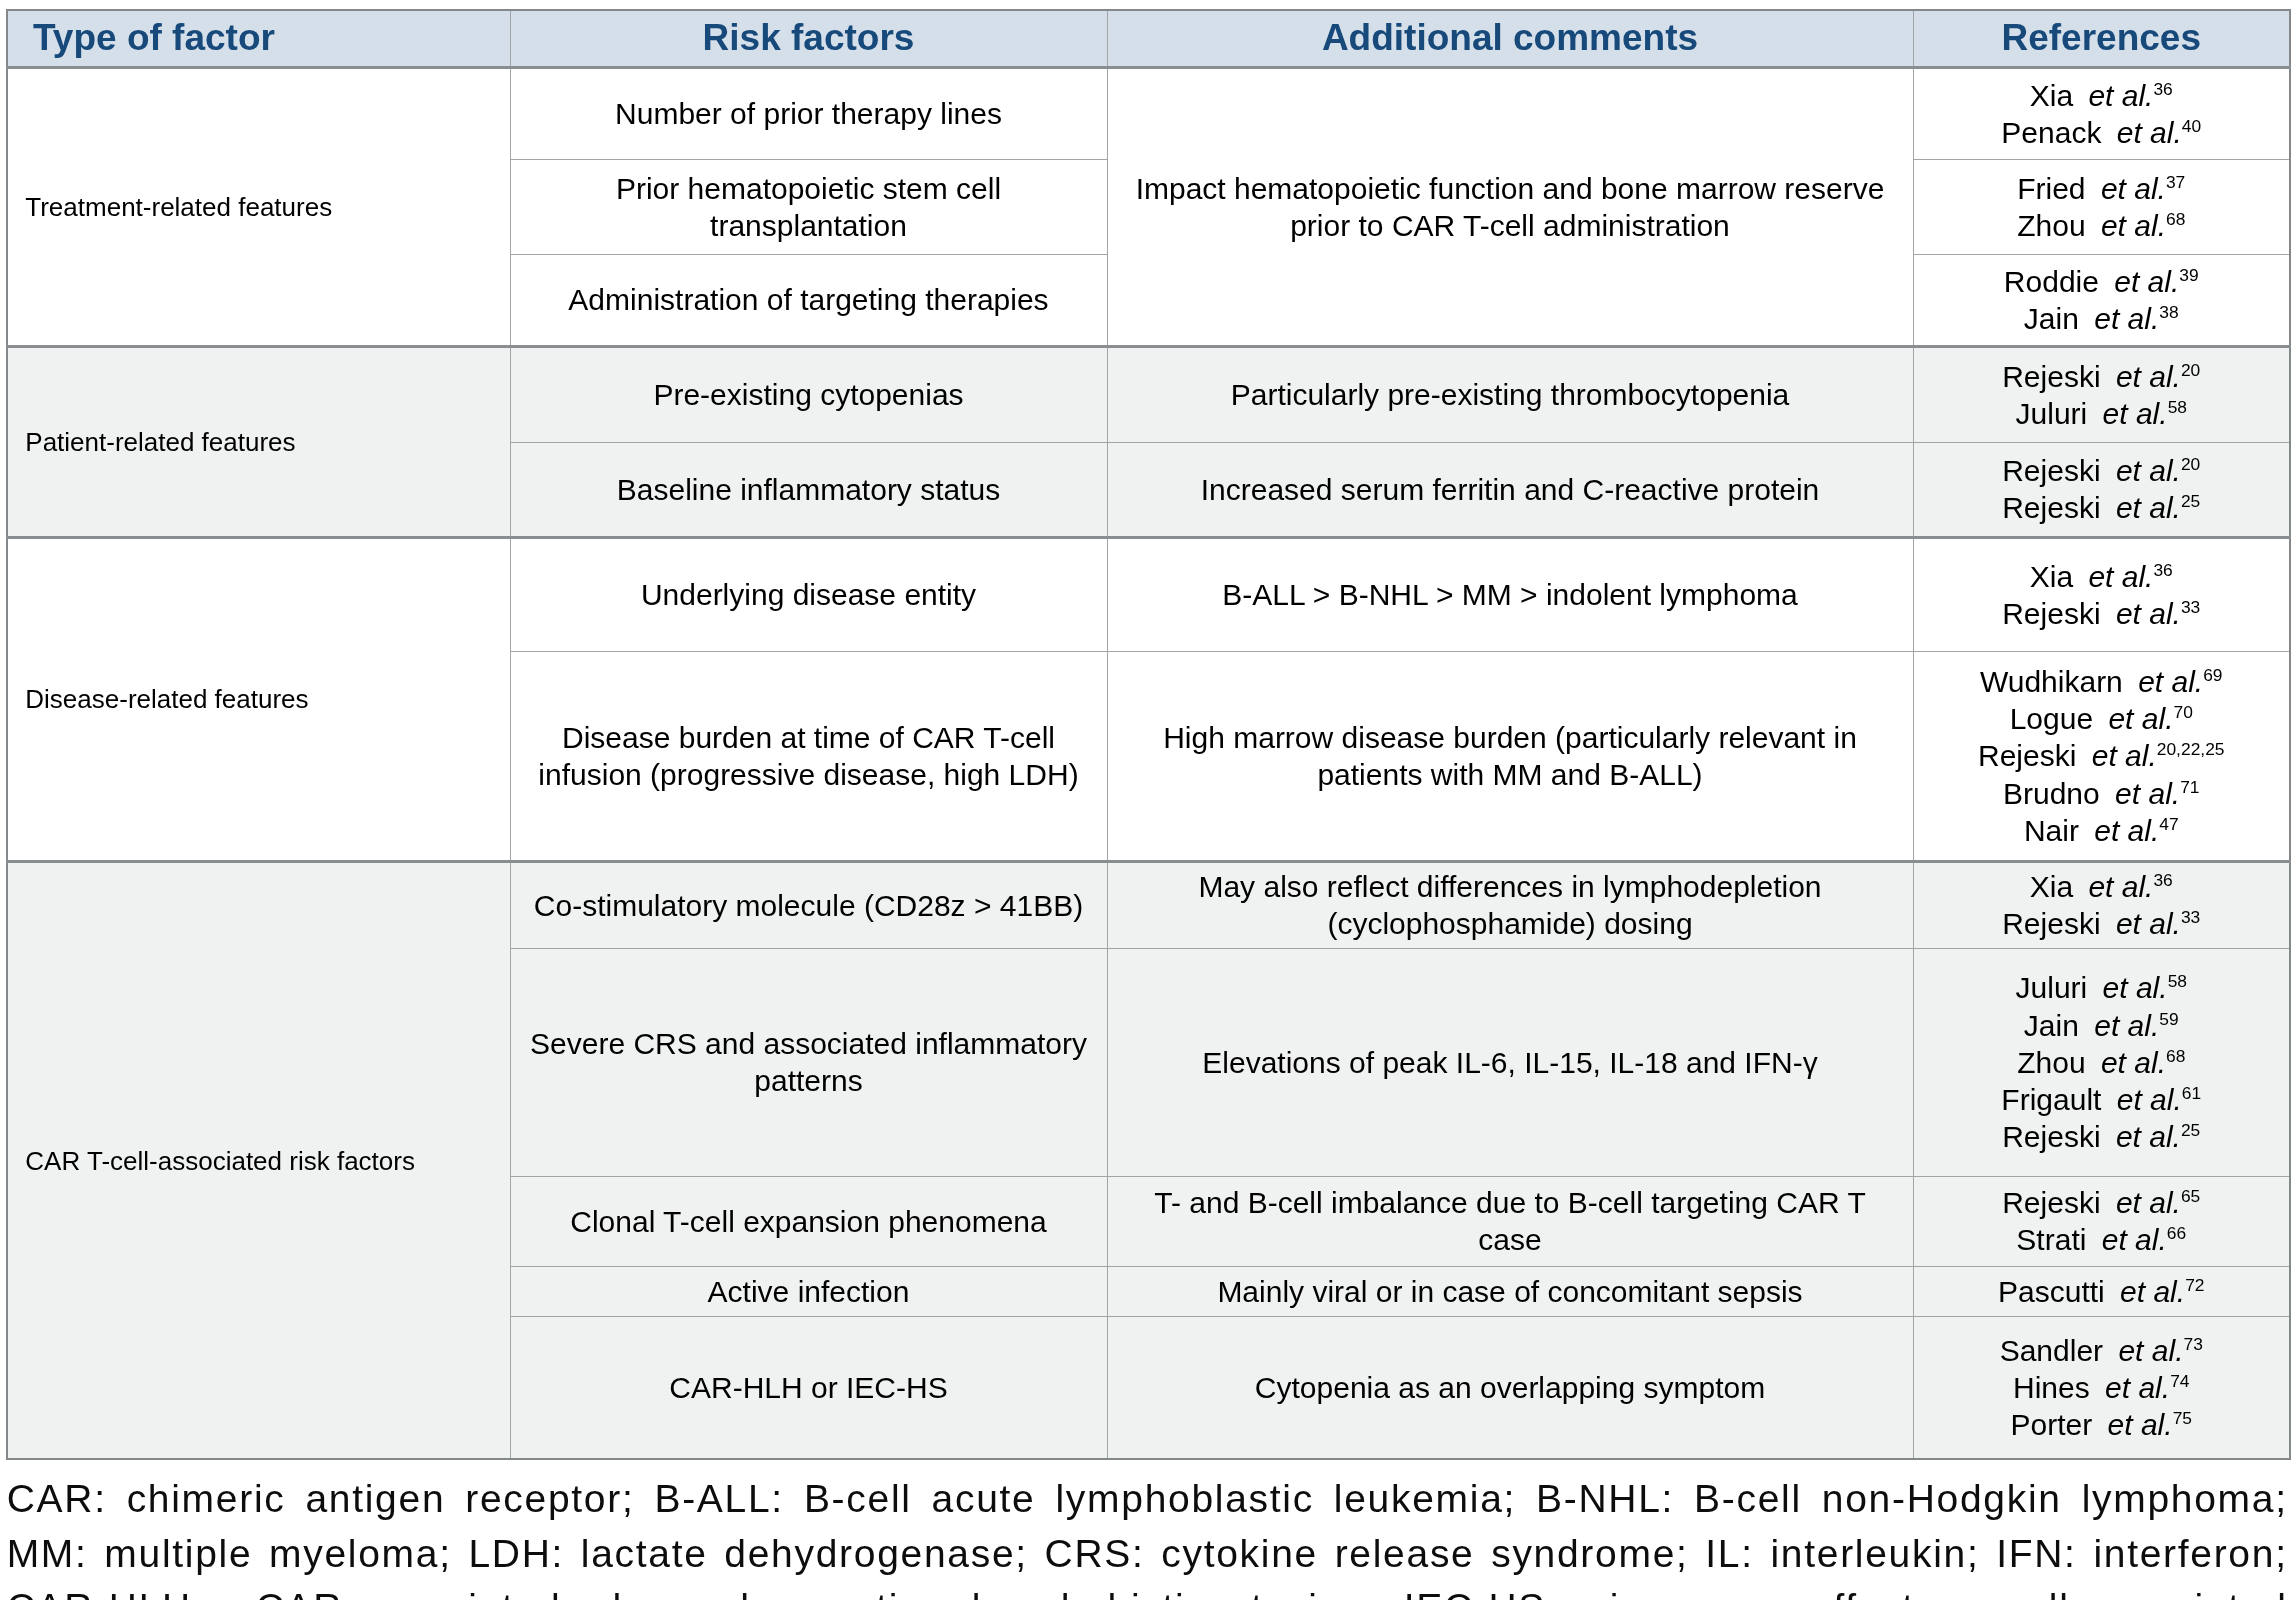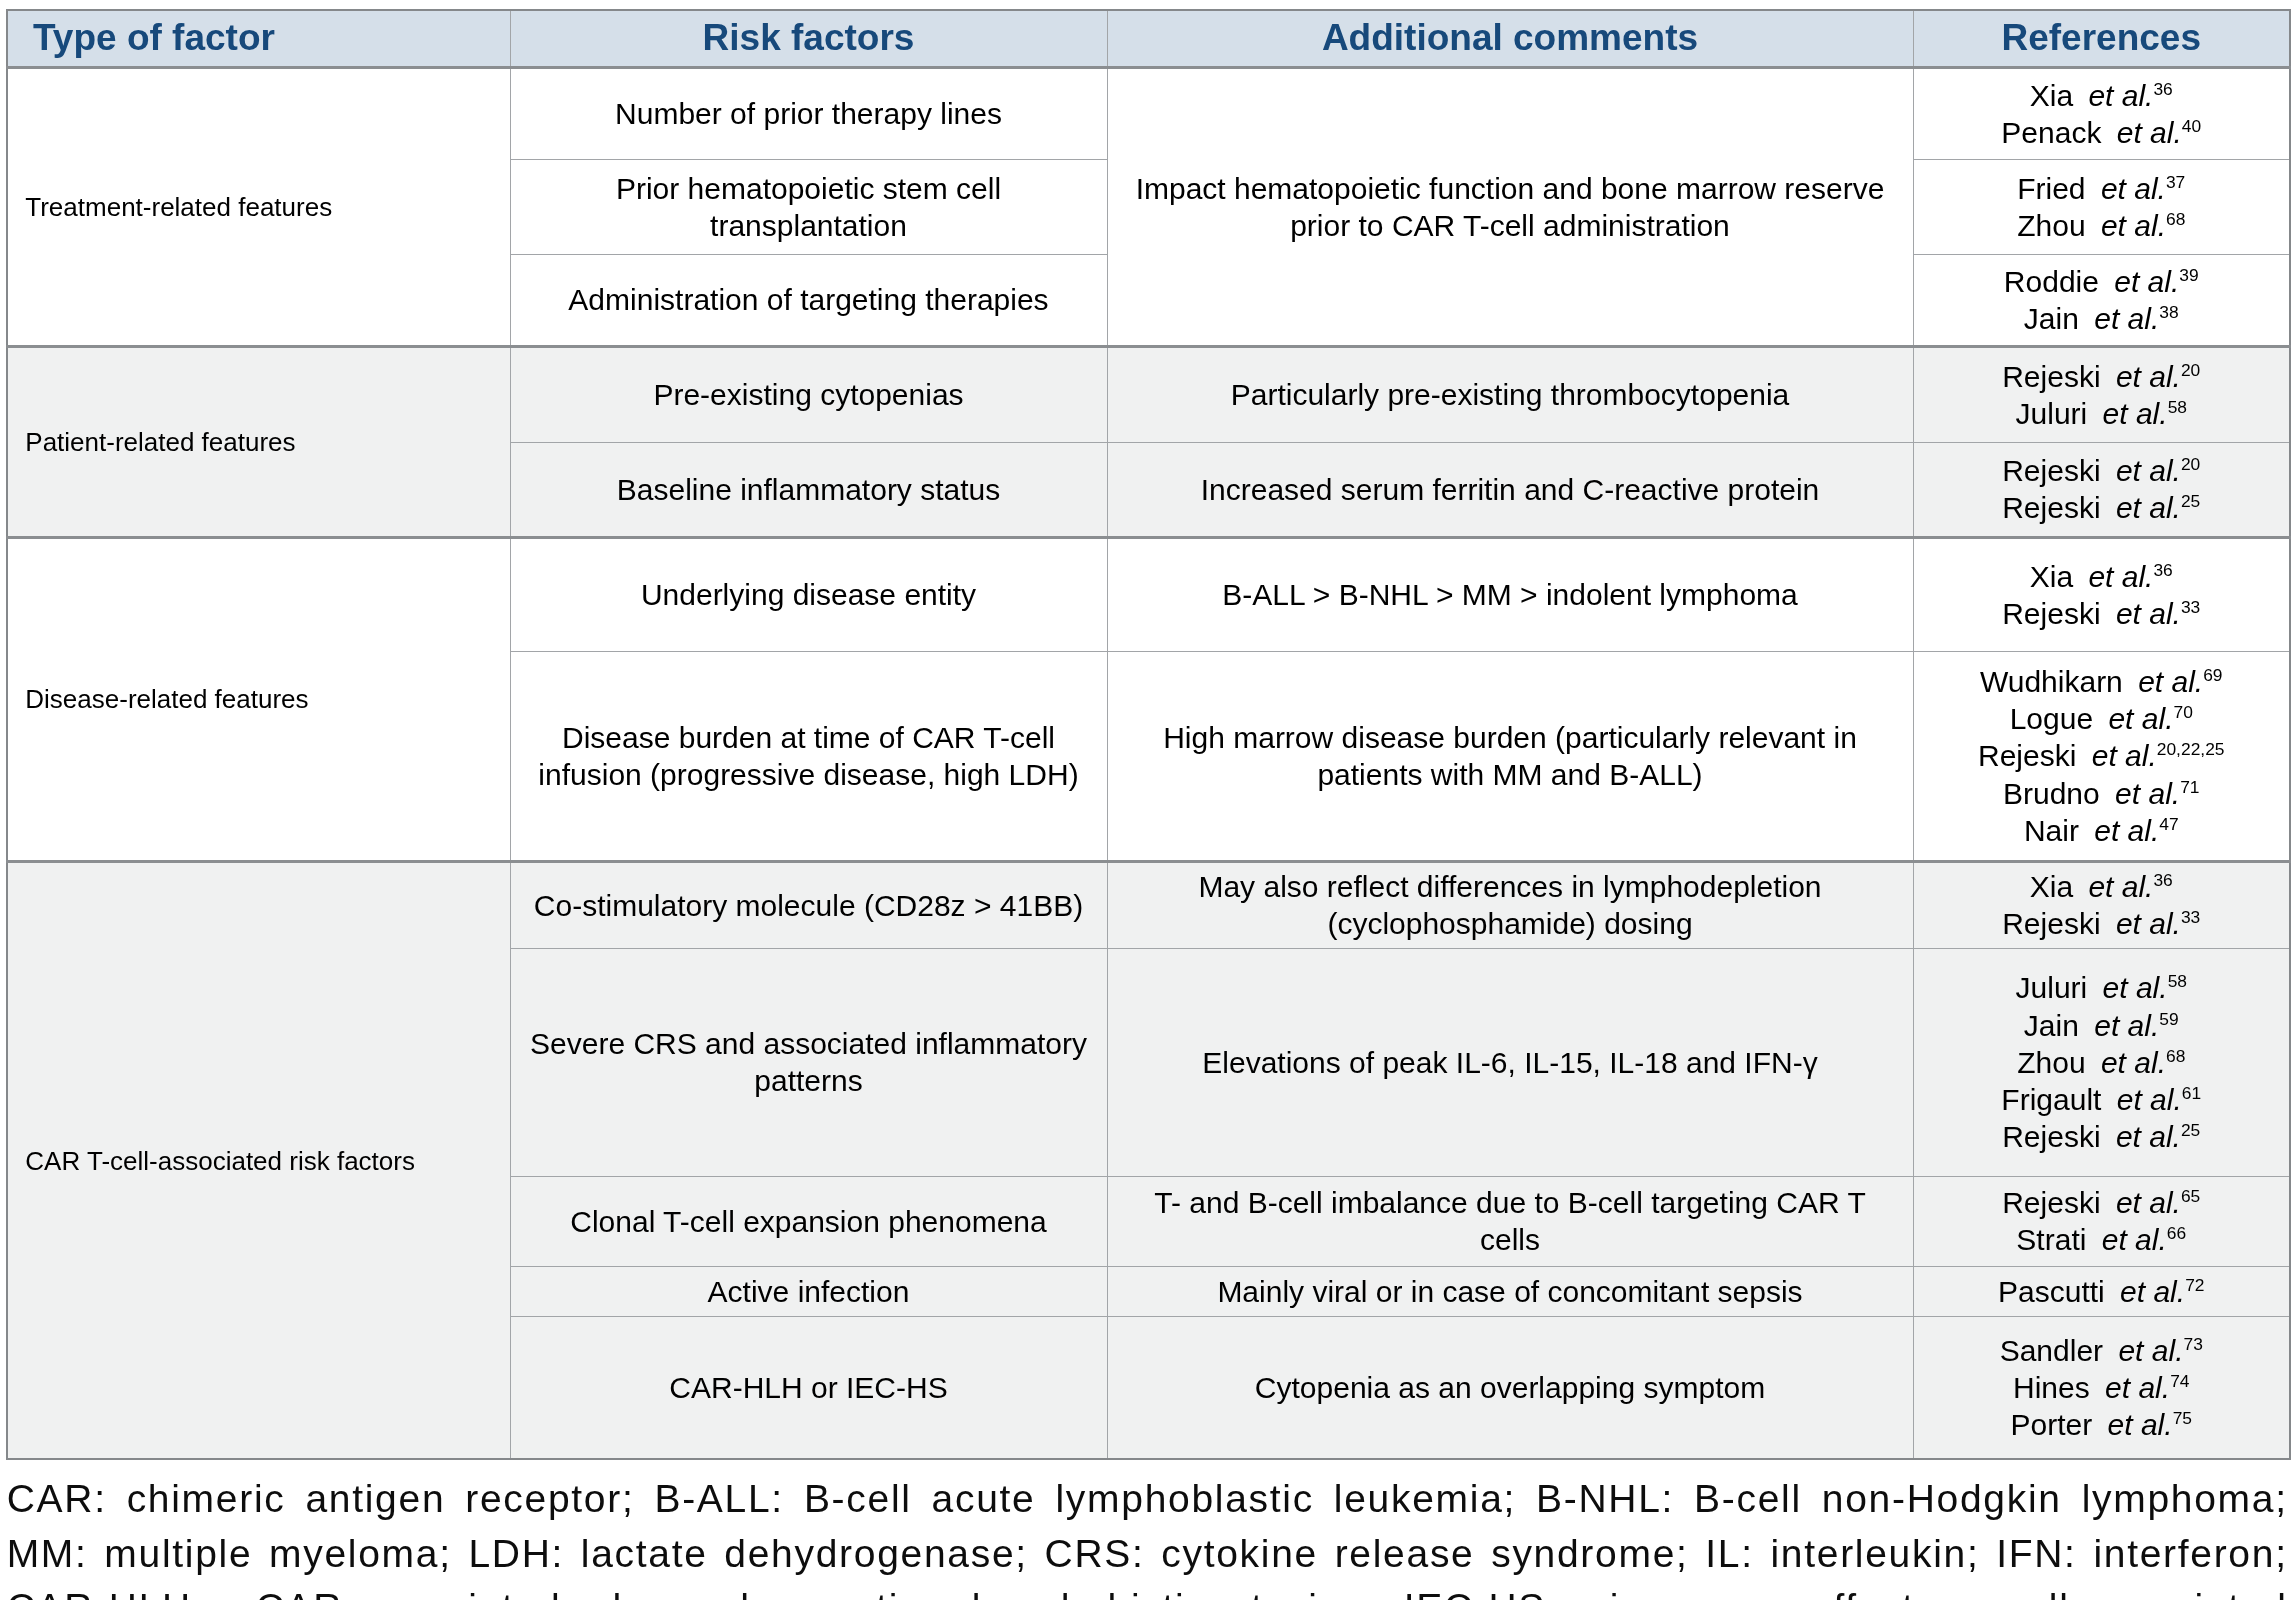--- a/index.html
+++ b/index.html
@@ -183,21 +183,21 @@
         <td class="refs-cell">
           <span class="ref-line"><span>Juluri</span> <i class="etal">et al.</i><sup class="ref-num">58</sup></span>
           <span class="ref-line"><span>Jain</span> <i class="etal">et al.</i><sup class="ref-num">59</sup></span>
           <span class="ref-line"><span>Zhou</span> <i class="etal">et al.</i><sup class="ref-num">68</sup></span>
           <span class="ref-line"><span>Frigault</span> <i class="etal">et al.</i><sup class="ref-num">61</sup></span>
           <span class="ref-line"><span>Rejeski</span> <i class="etal">et al.</i><sup class="ref-num">25</sup></span>
         </td>
       </tr>
       <tr class="sec-gray" style="height: 90px;">
         <td class="risk-cell">Clonal T-cell expansion phenomena</td>
-        <td class="comment-cell">T- and B-cell imbalance due to B-cell targeting CAR T cells</td>
+        <td class="comment-cell">T- and B-cell imbalance due to B-cell targeting CAR T case</td>
         <td class="refs-cell">
           <span class="ref-line"><span>Rejeski</span> <i class="etal">et al.</i><sup class="ref-num">65</sup></span>
           <span class="ref-line"><span>Strati</span> <i class="etal">et al.</i><sup class="ref-num">66</sup></span>
         </td>
       </tr>
       <tr class="sec-gray" style="height: 50px;">
         <td class="risk-cell">Active infection</td>
         <td class="comment-cell">Mainly viral or in case of concomitant sepsis</td>
         <td class="refs-cell">
           <span class="ref-line"><span>Pascutti</span> <i class="etal">et al.</i><sup class="ref-num">72</sup></span>

